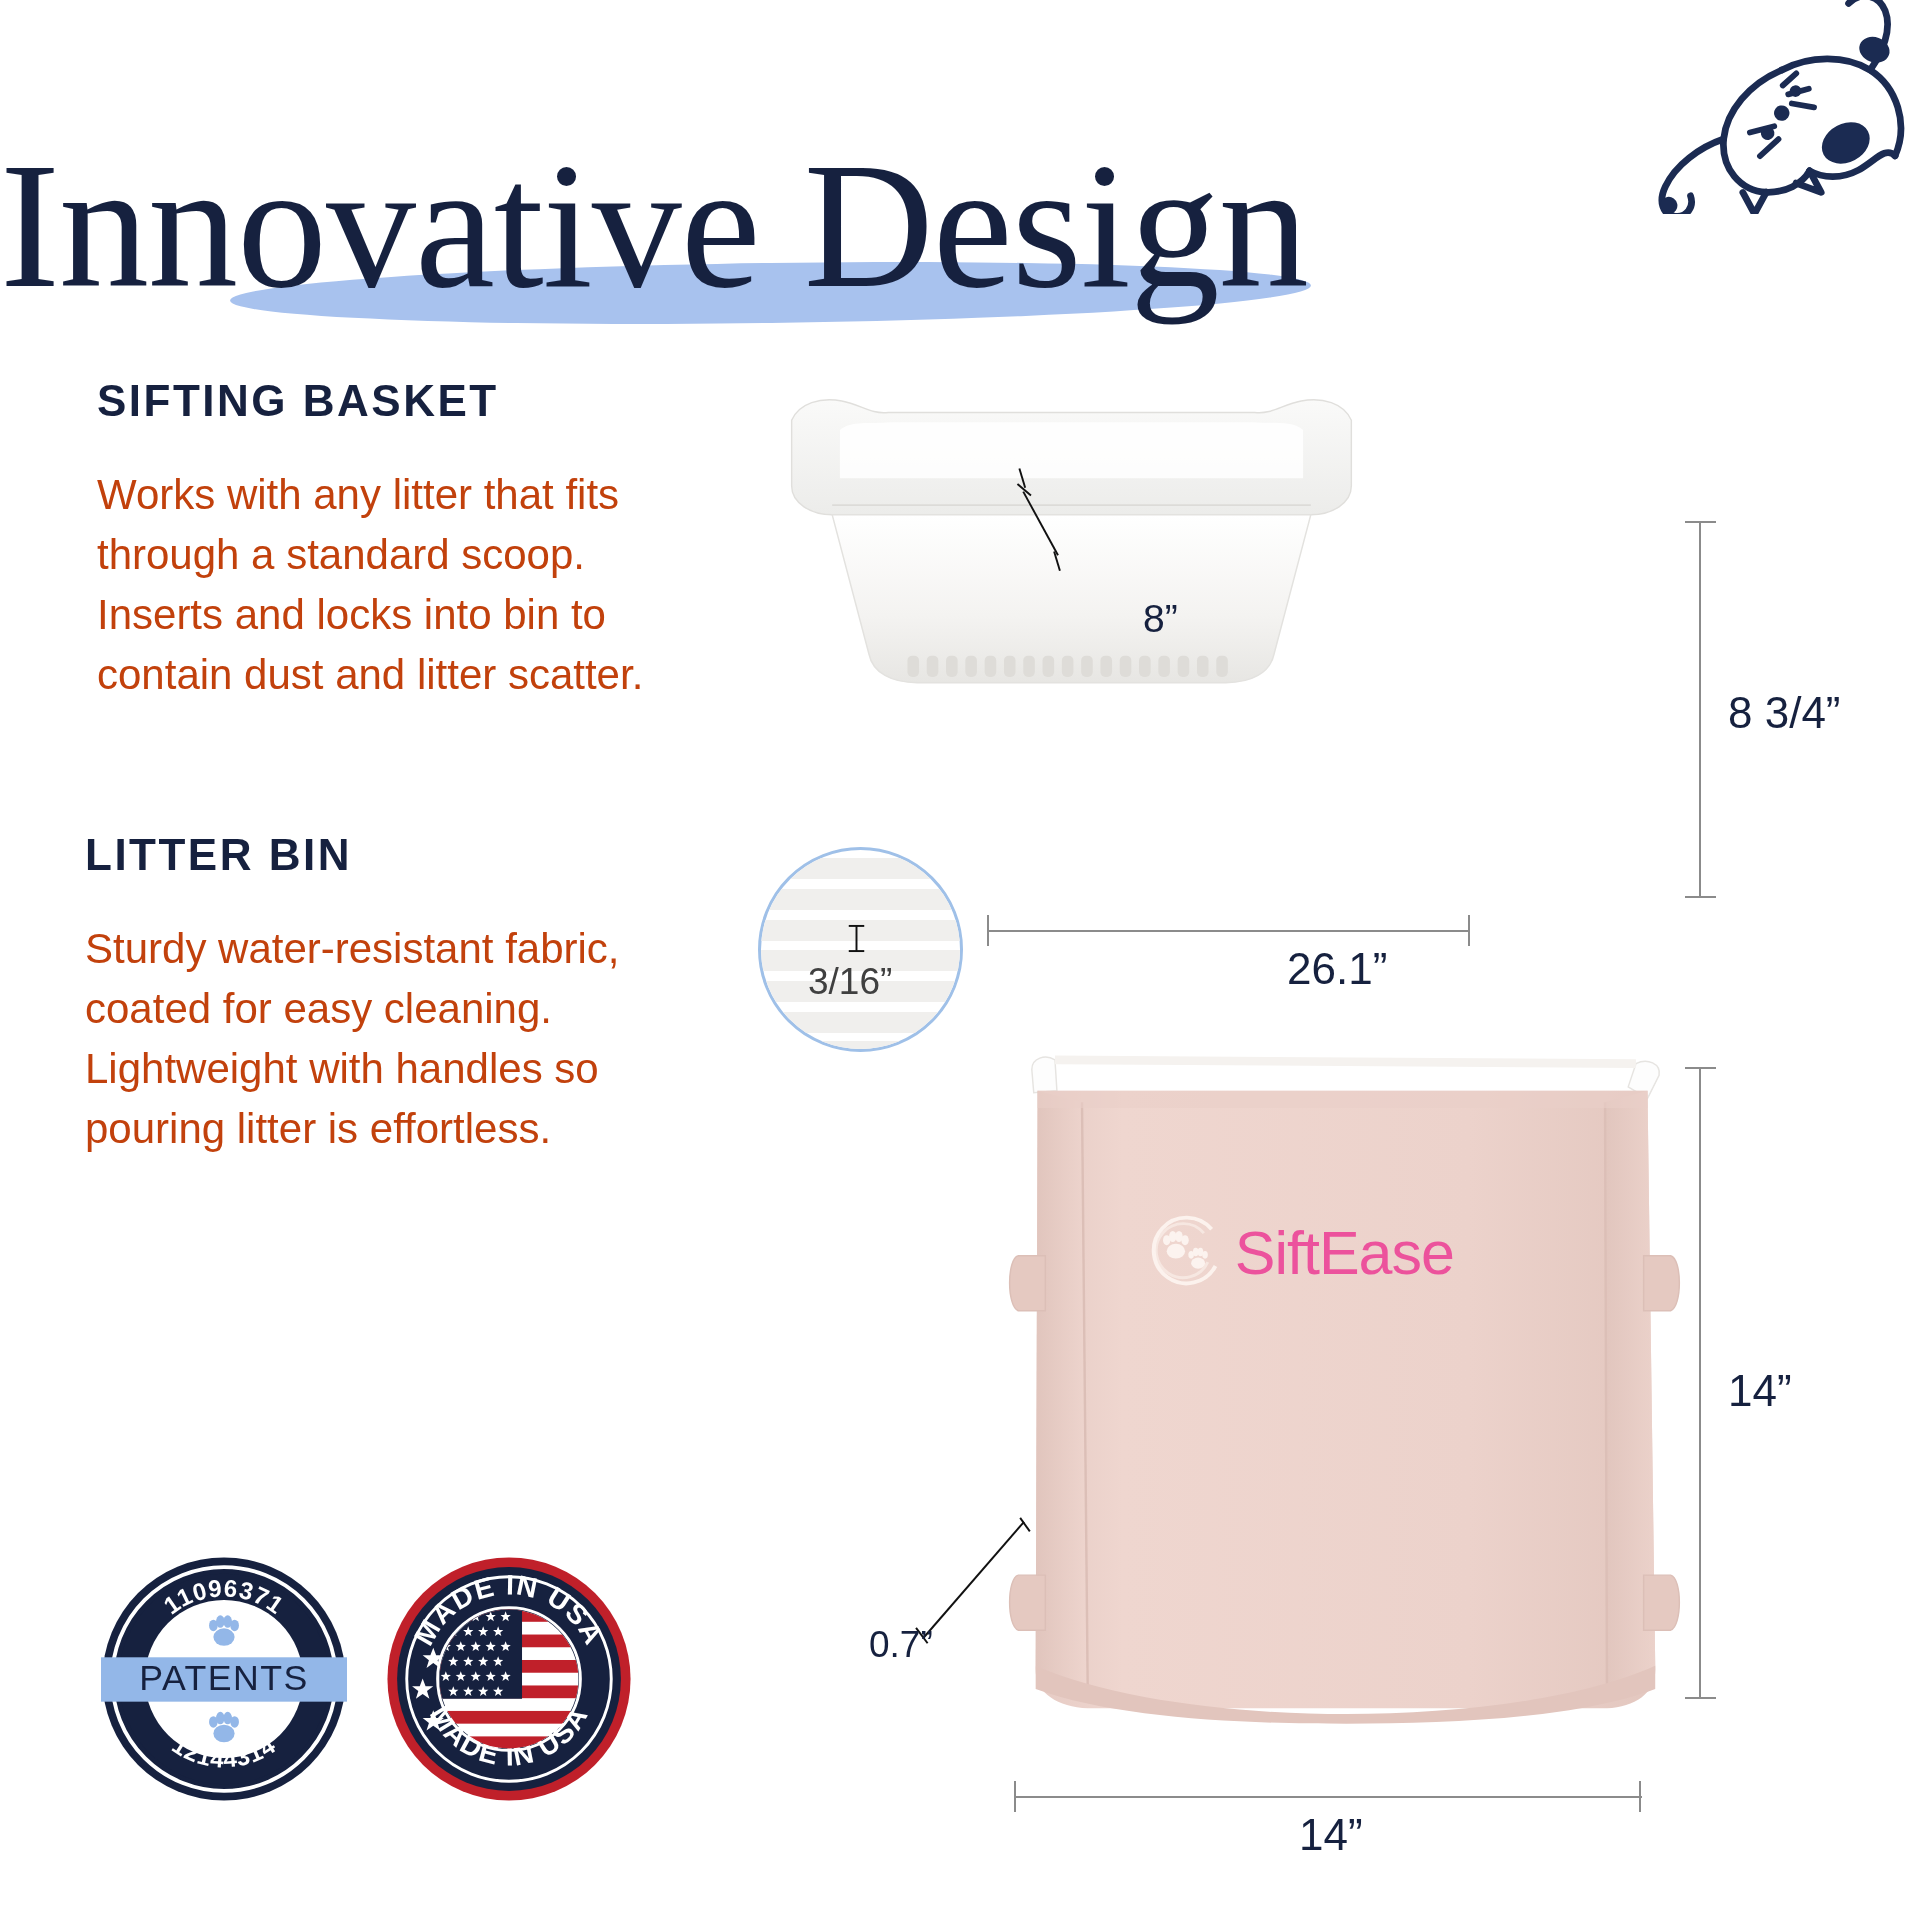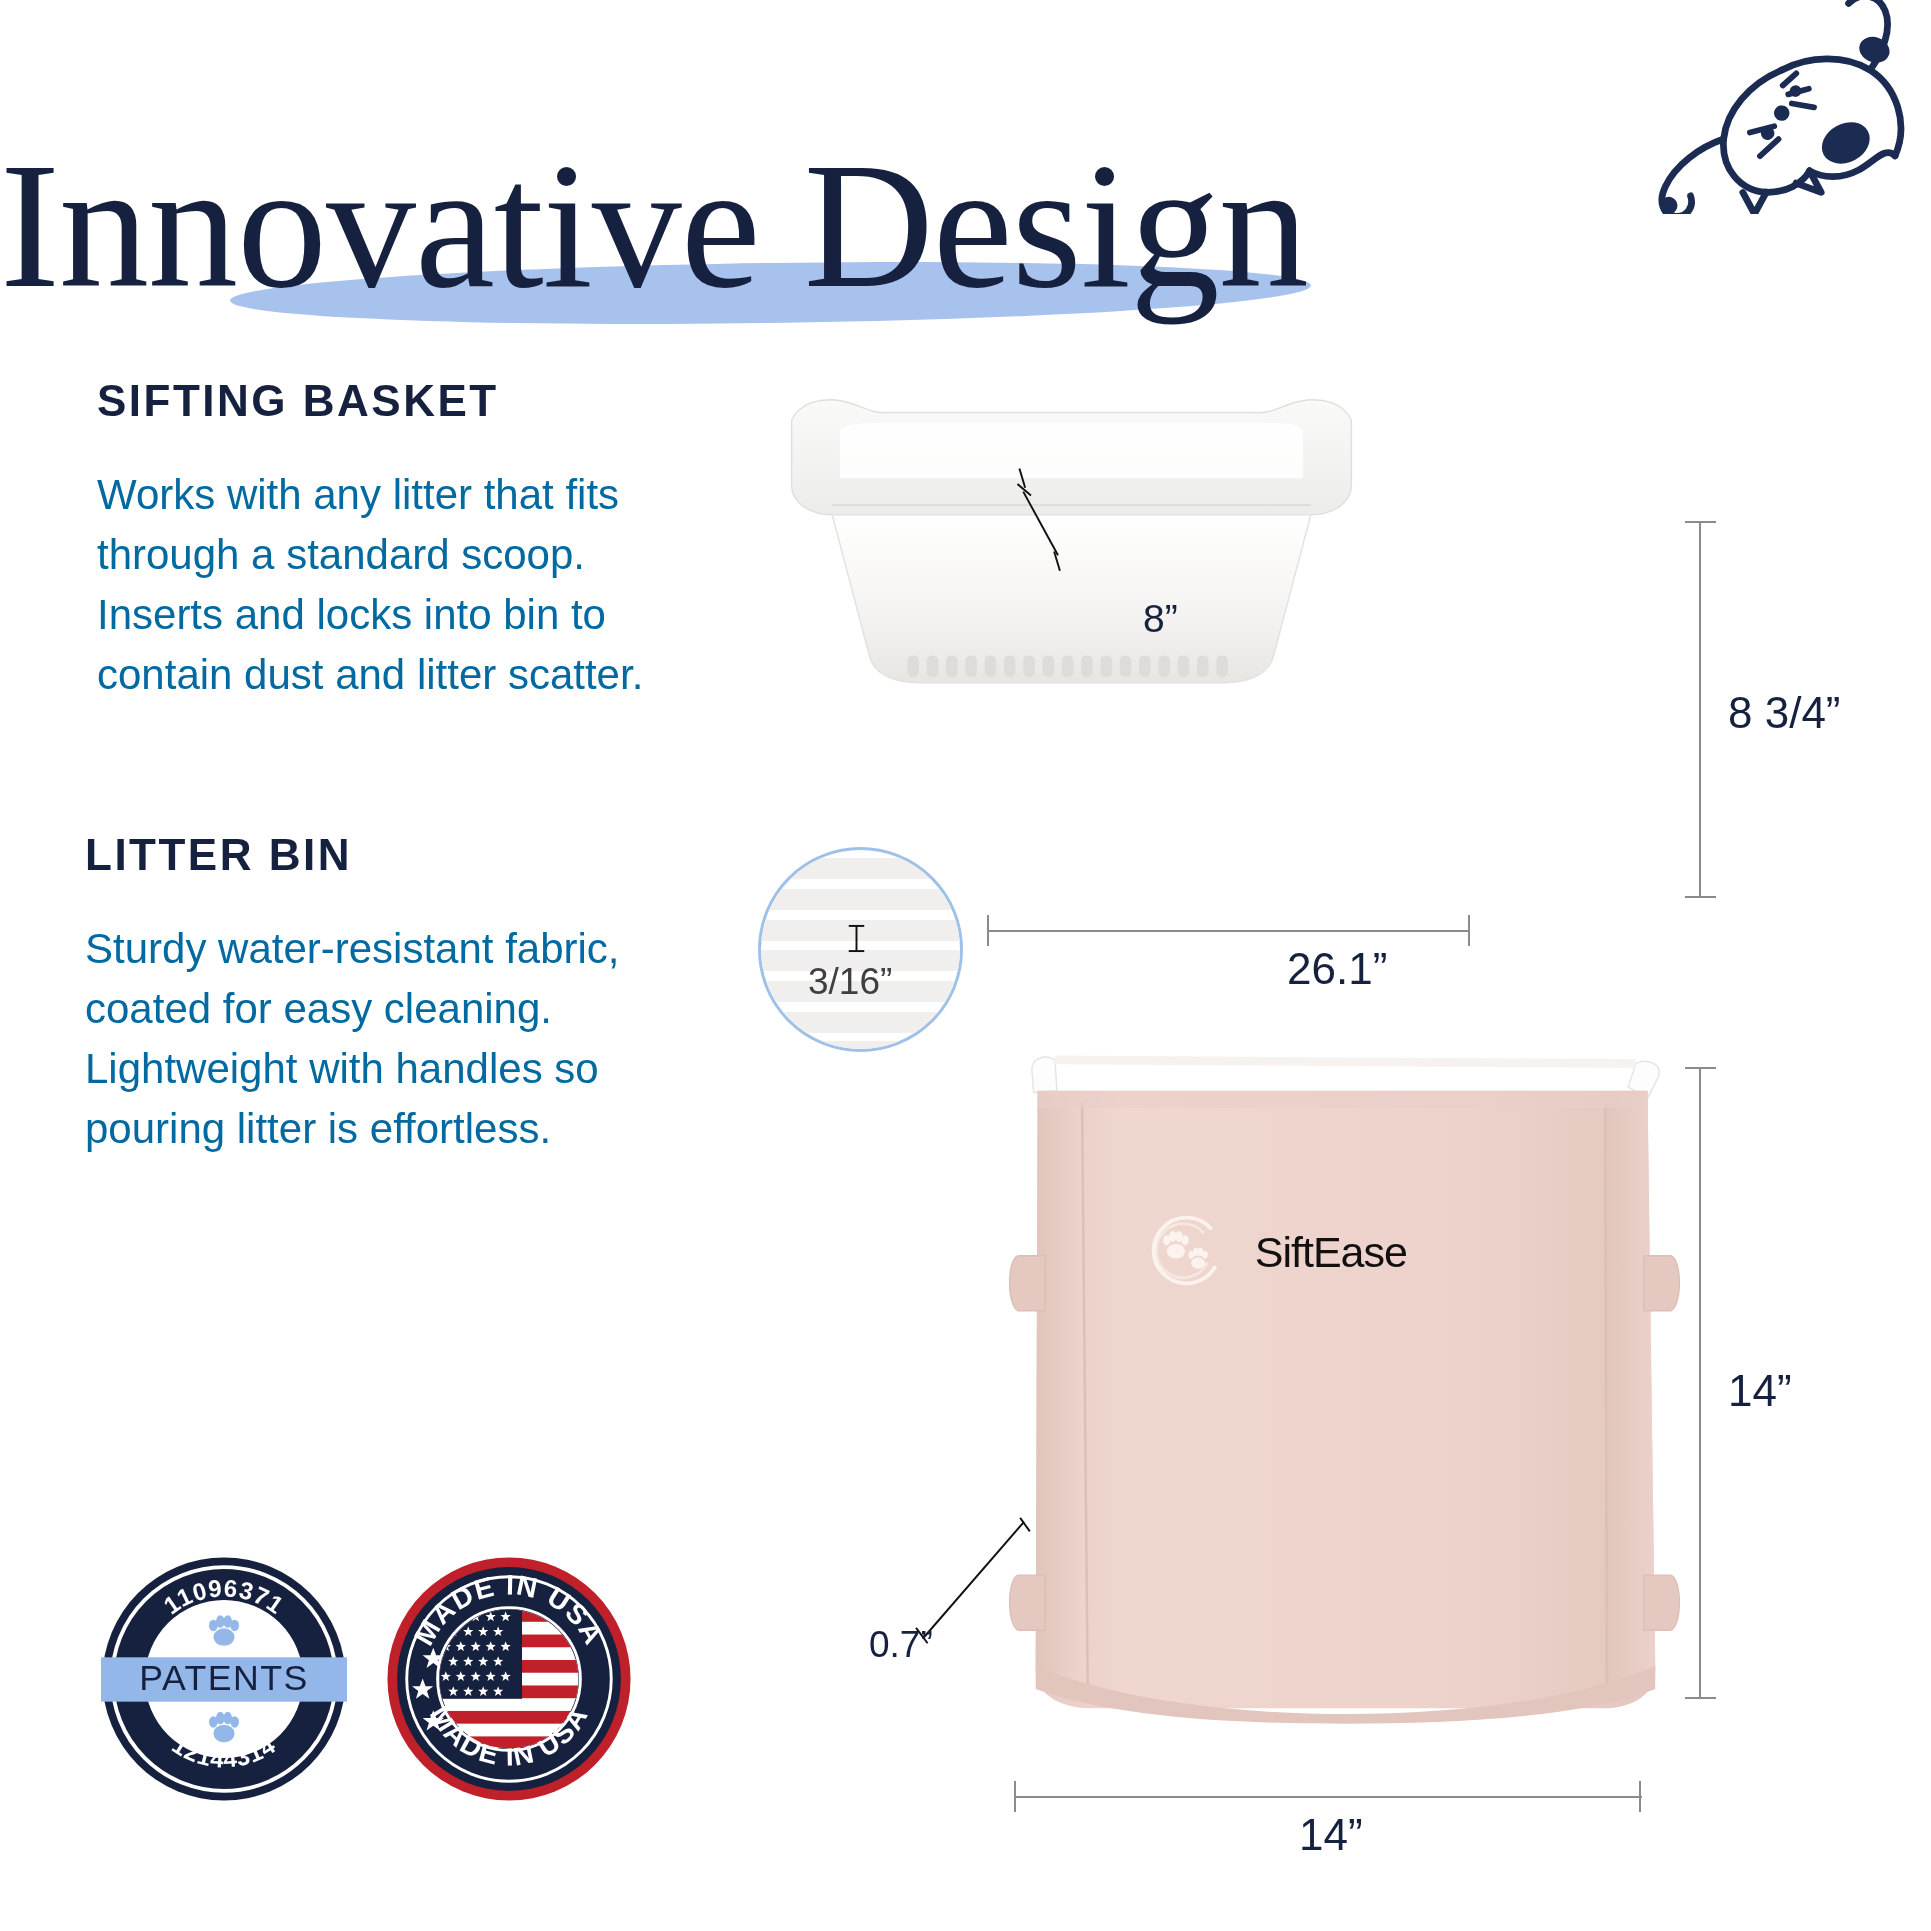--- a/index.html
+++ b/index.html
@@ -36,21 +36,21 @@
   
   #cat-doodle { position:absolute; left:1614px; top:-7.7px; width:328px; height:222px; }
 
   
   #left-col { position:absolute; left:97px; top:376px; width:599px; }
   .sec-heading {
     font-size:44px; font-weight:bold; letter-spacing:2.5px;
     color:#16213f; margin-bottom:39px;
   }
   .sec-body {
-    font-size:42px; line-height:60px; font-weight:400; color:#0369a1;
+    font-size:42px; line-height:60px; font-weight:400; color:#c2410c;
   }
   #litter-bin-block { position:absolute; left:85px; top:830px; width:618px; }
 
   
   #badges { position:absolute; left:101px; top:1556px; width:599px; height:261px; }
   .badge { position:absolute; top:0; width:246px; height:246px; }
   #patents-badge { left:0; }
   #usa-badge { left:285px; }
 
   
@@ -112,23 +112,22 @@
   
   #half-label { left:869px; top:1624px; font-size:37px; }
   #half-leader { position:absolute; left:908px; top:1516px; }
 
   
   #bin-logo {
     position:absolute; left:1144px; top:1202px; width:348px; height:101px;
     display:flex; align-items:center; gap:5.8px;
   }
   #bin-logo-text {
-    font-size:43px; color:#000000; font-weight:400; letter-spacing:-1px;
+    font-size:61px; color:#ec4899; font-weight:400; letter-spacing:-1px;
     opacity:0.92;
-    margin-left:20px;
   }
 </style>
 </head>
 <body>
 
 <div id="title-wrap">
   <div id="title-swoosh"></div>
   <div id="title-text">Innovative Design</div>
 </div>
 

